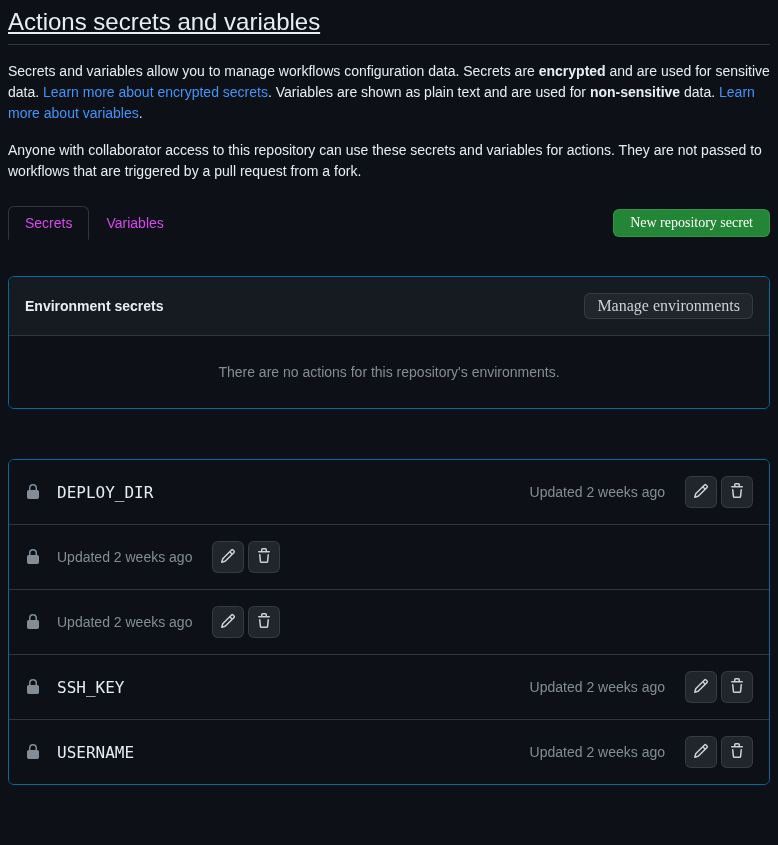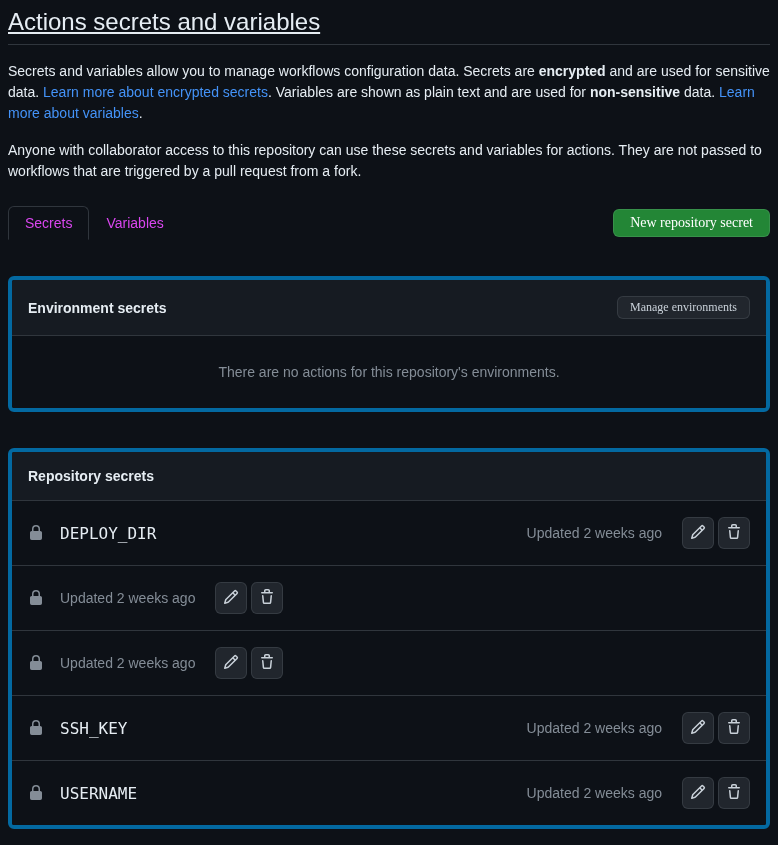--- a/index.html
+++ b/index.html
@@ -56,27 +56,27 @@
     font-family: Liberation Serif, serif;
   }
   .btn-primary {
     background: #238636;
     color: #fff;
     border-color: rgba(240,246,252,0.1);
   }
   .btn-secondary {
     background: #21262d;
     color: #c9d1d9;
-    font-size: 12px;
+    font-size: 16px;
     padding: 3px 12px;
   }
   .panel {
-    border: 4px solid #0369a1;
+    border: 1px solid #0369a1;
     border-radius: 6px;
-    margin-bottom: 36px;
+    margin-bottom: 50px;
     overflow: hidden;
   }
   .panel-header {
     background: #161b22;
     padding: 16px;
     display: flex;
     align-items: center;
     justify-content: space-between;
     border-bottom: 1px solid #30363d;
   }
@@ -136,23 +136,20 @@
 
 <div class="panel">
   <div class="panel-header">
     <h3>Environment secrets</h3>
     <button class="btn btn-secondary">Manage environments</button>
   </div>
   <div class="panel-empty">There are no actions for this repository's environments.</div>
 </div>
 
 <div class="panel">
-  <div class="panel-header">
-    <h3>Repository secrets</h3>
-  </div>
   <div id="secrets-list">
   <div class="secret-row">
     <span class="secret-icon">
       <svg width="16" height="16" viewBox="0 0 16 16">
             <path d="M4 4a4 4 0 0 1 8 0v2h.25c.966 0 1.75.784 1.75 1.75v5.5A1.75 1.75 0 0 1 12.25 15h-8.5A1.75 1.75 0 0 1 2 13.25v-5.5C2 6.784 2.784 6 3.75 6H4Zm6.5 2V4a2.5 2.5 0 1 0-5 0v2Z"></path>
           </svg>
     </span>
     <span class="secret-name">DEPLOY_DIR</span>
     <span class="secret-updated">Updated 2 weeks ago</span>
     <button class="icon-btn">

